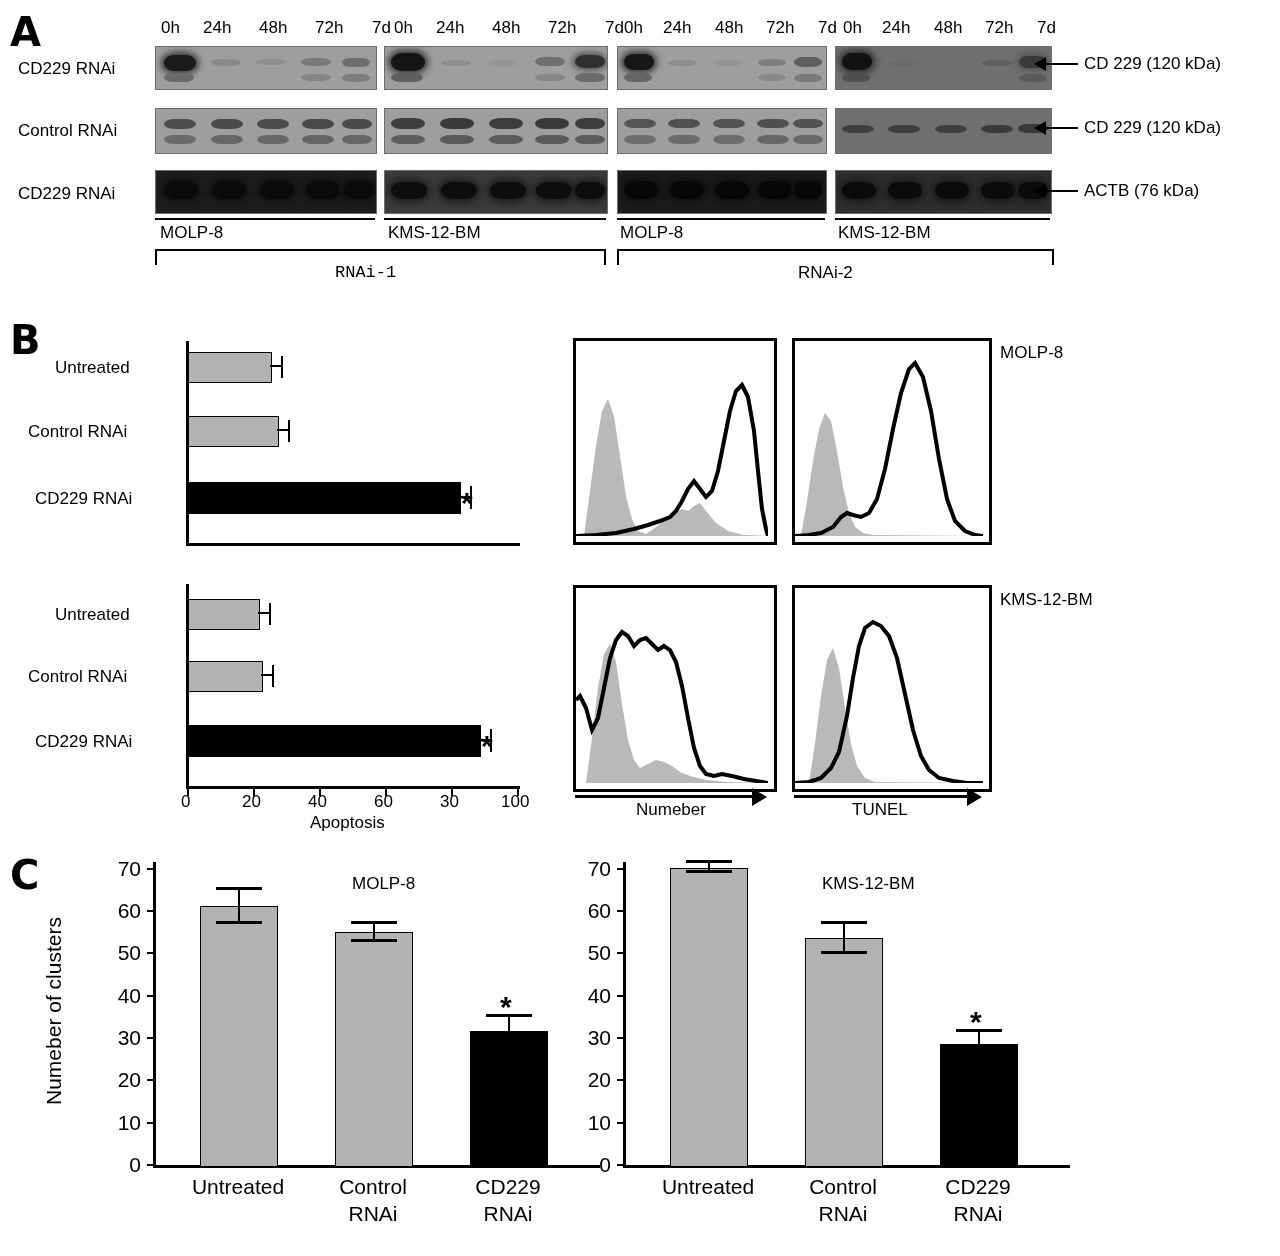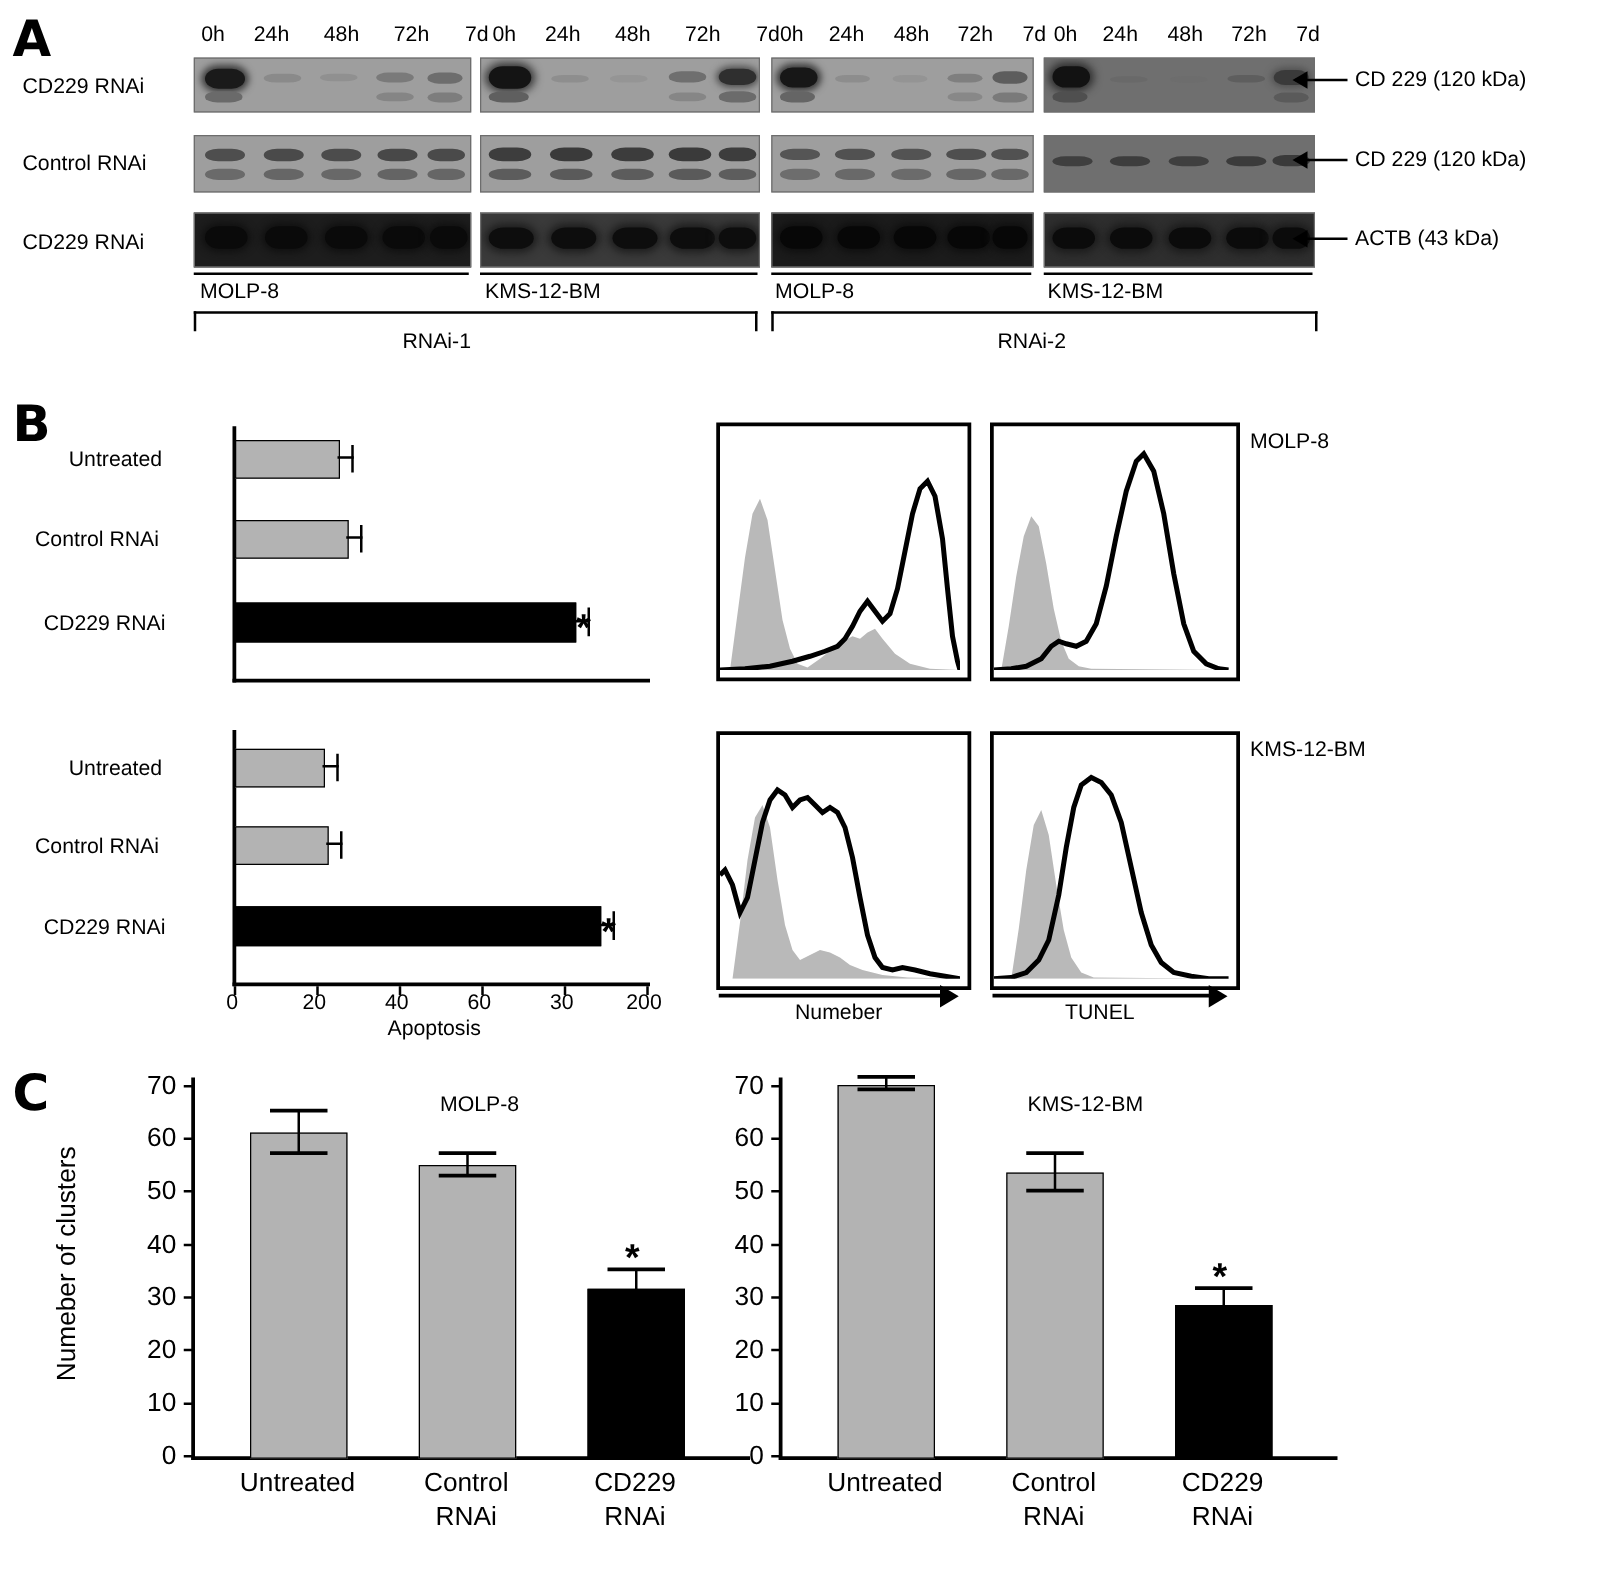--- a/index.html
+++ b/index.html
@@ -187,33 +187,33 @@
 <div class="arrow-row" style="left:1036px;top:63px;width:42px;"></div>
 <div class="arrow-head" style="left:1034px;top:57px;"></div>
 <div class="lbl" style="left:1084px;top:53px;">CD 229 (120 kDa)</div>
 
 <div class="arrow-row" style="left:1036px;top:127px;width:42px;"></div>
 <div class="arrow-head" style="left:1034px;top:121px;"></div>
 <div class="lbl" style="left:1084px;top:117px;">CD 229 (120 kDa)</div>
 
 <div class="arrow-row" style="left:1036px;top:190px;width:42px;"></div>
 <div class="arrow-head" style="left:1034px;top:184px;"></div>
-<div class="lbl" style="left:1084px;top:180px;">ACTB (43 kDa)</div>
+<div class="lbl" style="left:1084px;top:180px;">ACTB (76 kDa)</div>
 
 <div style="position:absolute;left:155px;top:218px;width:220px;height:2px;background:#000;"></div>
 <div class="lbl" style="left:160px;top:222px;">MOLP-8</div>
 <div style="position:absolute;left:384px;top:218px;width:222px;height:2px;background:#000;"></div>
 <div class="lbl" style="left:388px;top:222px;">KMS-12-BM</div>
 <div style="position:absolute;left:617px;top:218px;width:208px;height:2px;background:#000;"></div>
 <div class="lbl" style="left:620px;top:222px;">MOLP-8</div>
 <div style="position:absolute;left:835px;top:218px;width:215px;height:2px;background:#000;"></div>
 <div class="lbl" style="left:838px;top:222px;">KMS-12-BM</div>
 
 <div class="bracket-top" style="left:155px;top:249px;width:447px;"></div>
-<div class="lbl" style="left:322px;top:262px;">RNAi-1</div>
+<div class="lbl" style="left:335px;top:262px;font-family:Liberation Mono, monospace;">RNAi-1</div>
 <div class="bracket-top" style="left:617px;top:249px;width:433px;"></div>
 <div class="lbl" style="left:798px;top:262px;">RNAi-2</div>
 
 <div class="panel-letter" style="left:10px;top:320px;">B</div>
 
 <div class="bax-y" style="left:186px;top:341px;height:205px;"></div>
 <div class="bax-x" style="left:186px;top:543px;width:334px;"></div>
 
 <div class="lbl" style="left:55px;top:357px;">Untreated</div>
 <div class="bbar grey" style="left:188px;top:352px;width:82px;height:29px;"></div>
@@ -254,21 +254,21 @@
 <div class="tick" style="left:253px;top:789px;"></div>
 <div class="tick" style="left:319px;top:789px;"></div>
 <div class="tick" style="left:385px;top:789px;"></div>
 <div class="tick" style="left:451px;top:789px;"></div>
 <div class="tick" style="left:517px;top:789px;"></div>
 <div class="lbl" style="left:181px;top:791px;">0</div>
 <div class="lbl" style="left:242px;top:791px;">20</div>
 <div class="lbl" style="left:308px;top:791px;">40</div>
 <div class="lbl" style="left:374px;top:791px;">60</div>
 <div class="lbl" style="left:440px;top:791px;">30</div>
-<div class="lbl" style="left:501px;top:791px;">200</div>
+<div class="lbl" style="left:501px;top:791px;">100</div>
 <div class="lbl" style="left:310px;top:812px;">Apoptosis</div>
 
 <div class="flow" style="left:573px;top:338px;width:198px;height:201px;">
   <svg class="flowsvg" width="192" height="195" viewBox="0 0 192 195">
     <path d="M0,195 L8,195 L14,150 L20,105 L26,70 L32,58 L38,75 L44,115 L50,155 L56,178 L62,190 L70,193 L80,186 L90,178 L98,172 L106,168 L112,170 L118,165 L124,162 L130,170 L140,182 L152,190 L168,194 L192,195 Z" fill="#b9b9b9"></path>
     <path d="M0,195 L20,194 L40,192 L58,188 L72,184 L84,180 L94,176 L100,170 L106,160 L112,148 L118,140 L124,148 L130,156 L136,150 L142,130 L148,100 L154,70 L160,50 L166,44 L172,56 L178,90 L182,130 L186,168 L190,188 L192,195" fill="none" stroke="#000" stroke-width="4"></path>
   </svg>
 </div>
 <div class="flow" style="left:792px;top:338px;width:194px;height:201px;">
   <svg class="flowsvg" width="188" height="195" viewBox="0 0 188 195">

